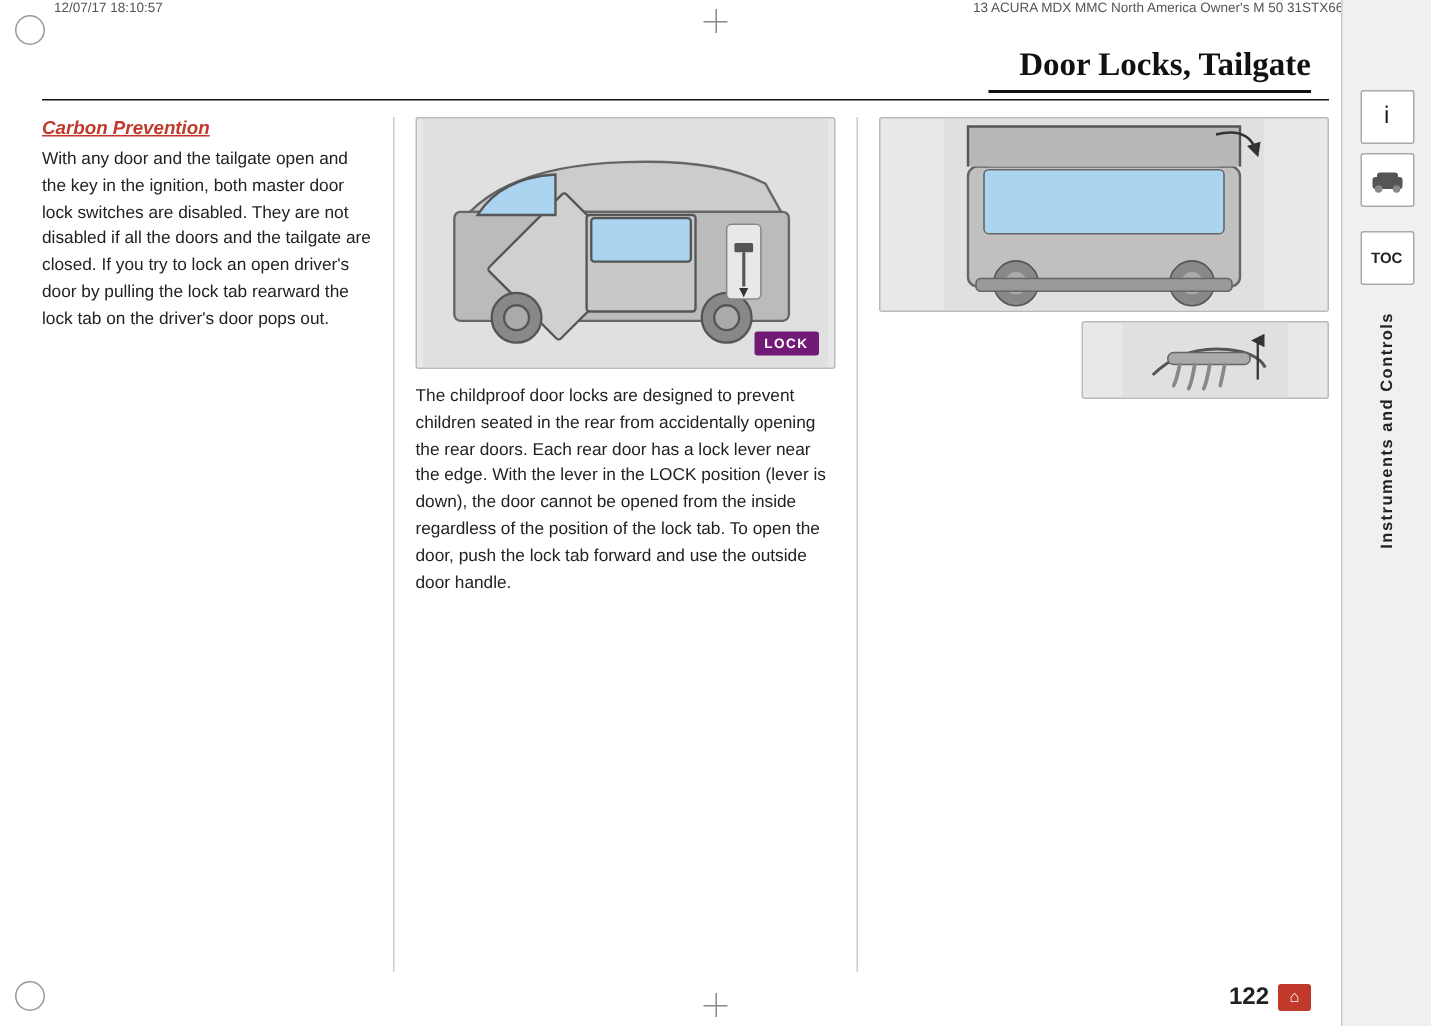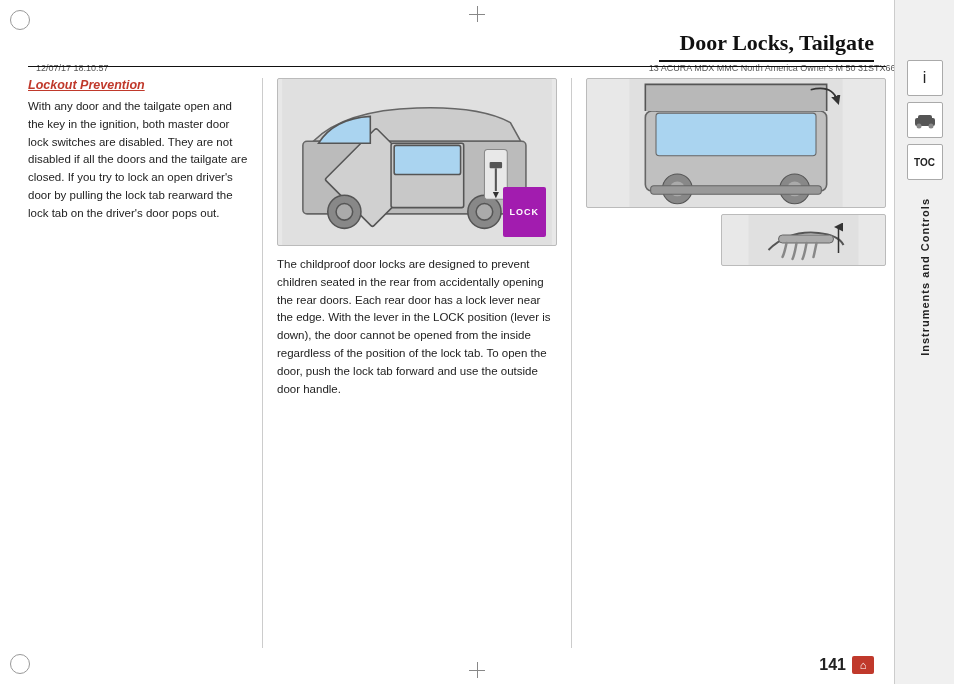--- a/index.html
+++ b/index.html
@@ -26,27 +26,26 @@
     .corner-mark.tr { top: 10px; right: 10px; }
     .corner-mark.bl { bottom: 10px; left: 10px; }
     .corner-mark.br { bottom: 10px; right: 10px; }
 
     
     .top-bar {
       position: absolute;
       top: 0; left: 0; right: 0;
       height: 28px;
       display: flex;
-      align-items: flex-end;
+      align-items: flex-start;
       justify-content: space-between;
       padding: 0 36px;
       font-size: 9px;
       color: #555;
       border-bottom: none;
-      margin-top: 45px;
     }
 
     
     .crosshair {
       position: absolute;
       width: 16px;
       height: 16px;
     }
     .crosshair::before, .crosshair::after {
       content: '';
@@ -104,20 +103,21 @@
 
     .toc-box {
       width: 36px;
       height: 36px;
       background: #fff;
       border: 1px solid #aaa;
       border-radius: 2px;
       display: flex;
       align-items: center;
       justify-content: center;
+      margin-top: 10px;
       font-size: 10px;
       font-weight: bold;
       cursor: pointer;
     }
 
     .sidebar-vertical-text {
       writing-mode: vertical-rl;
       text-orientation: mixed;
       transform: rotate(180deg);
       font-size: 11px;
@@ -199,25 +199,25 @@
     .childproof-img {
       width: 100%;
       height: 168px;
       margin-bottom: 10px;
     }
 
     .lock-badge {
       position: absolute;
       bottom: 8px;
       right: 10px;
-      background: #a21caf;
+      background: #701a75;
       color: #fff;
       font-size: 9px;
       font-weight: bold;
-      padding: 20px 7px;
+      padding: 3px 7px;
       border-radius: 2px;
       letter-spacing: 1px;
     }
 
     
     .tailgate-img-main {
       width: 100%;
       height: 130px;
       margin-bottom: 6px;
     }
@@ -324,21 +324,21 @@
   <div class="toc-box">
     <span>TOC</span>
   </div>
   <div class="sidebar-vertical-text">Instruments and Controls</div>
 </div>
 
 <div class="main-content">
   <div class="columns">
 
     <div class="col-left">
-      <div class="lockout-title">Lockout Prevention</div>
+      <div class="lockout-title">Carbon Prevention</div>
       <div class="lockout-text">With any door and the tailgate open and the key in the ignition, both master door lock switches are disabled. They are not disabled if all the doors and the tailgate are closed. If you try to lock an open driver's door by pulling the lock tab rearward the lock tab on the driver's door pops out.</div>
     </div>
 
     <div class="col-divider"></div>
 
     <div class="col-center">
 
       <div class="img-box childproof-img">
 
         <svg viewBox="0 0 260 160" width="100%" height="100%">
@@ -438,17 +438,17 @@
         </div>
       </div>
 
       <br>
     </div>
 
   </div>
 </div>
 
 <div class="page-number">
-  <span>141</span>
+  <span>122</span>
   <div class="home-icon-box">
     <span>⌂</span>
   </div>
 </div>
 
 </body></html>

